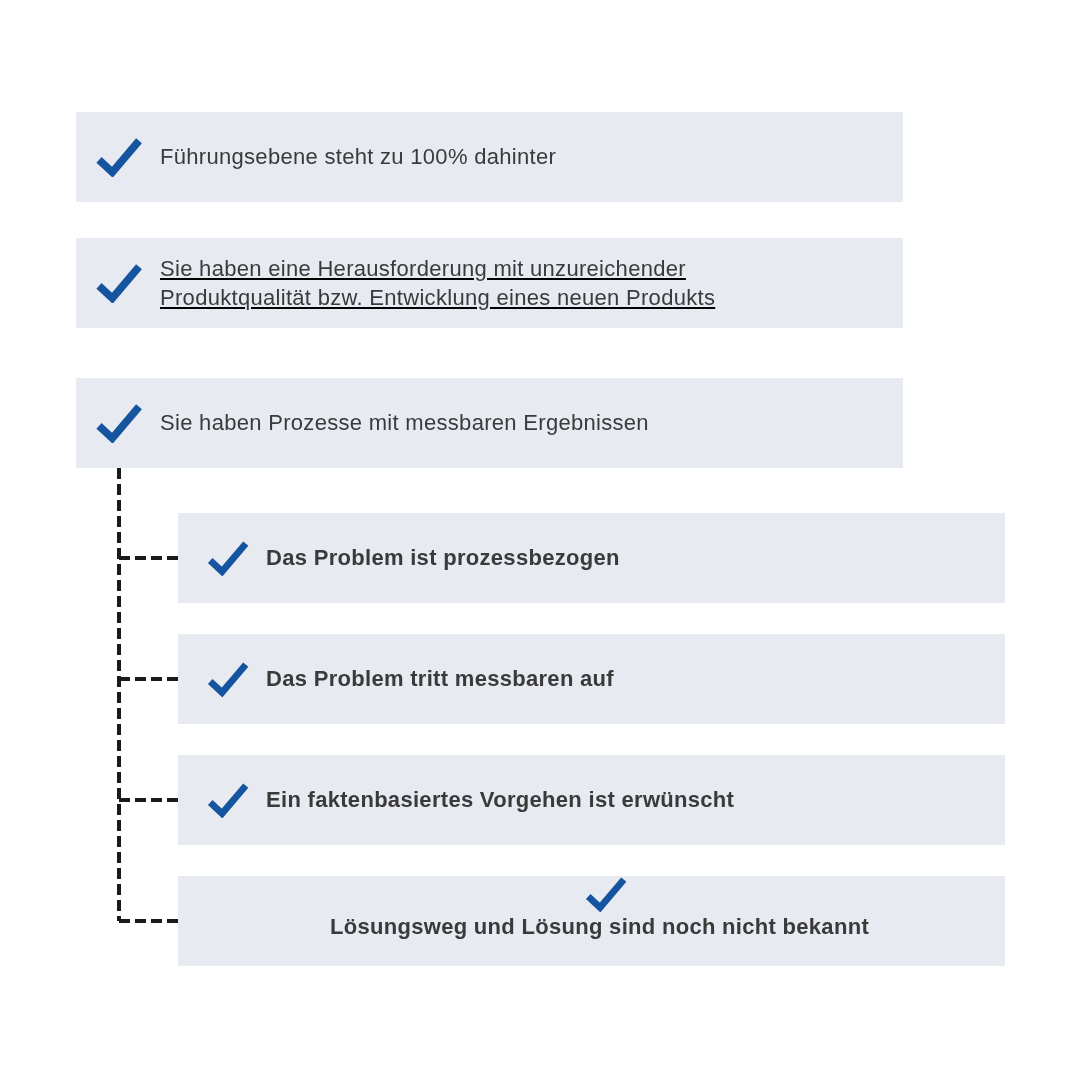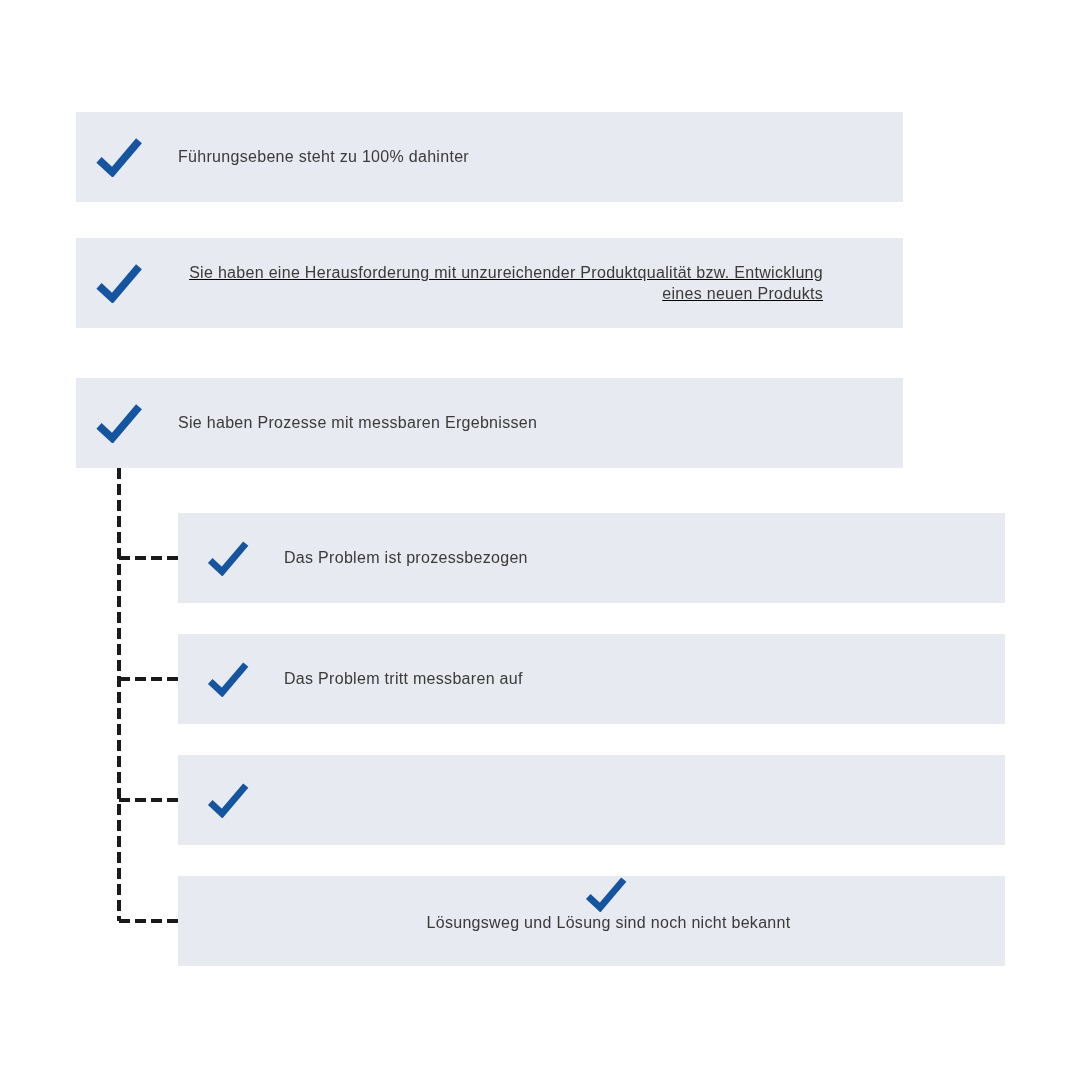--- a/index.html
+++ b/index.html
@@ -18,21 +18,21 @@
   .box {
     position: absolute;
     height: 90px;
     width: 827px;
     background: #e8eaf2;
     display: flex;
     align-items: center;
     box-sizing: border-box;
   }
   .box.parent { left: 76px; }
-  .box.child  { left: 178px; }
+  .box.child  { left: 178px; font-weight: bold; }
 
   .p0 { top: 112px; }
   .p1 { top: 238px; text-decoration: underline; }
   .p2 { top: 378px; }
   .c0 { top: 513px; }
   .c1 { top: 634px; }
   .c2 { top: 755px; }
   .c3 { top: 876px; flex-direction: column; }
 
   .check {
@@ -41,27 +41,26 @@
     width: 50px;
     height: 40px;
     display: block;
   }
   .box.child .check {
     margin-left: 28px;
     width: 44px;
     height: 36px;
   }
   .label {
-    margin-left: 34px;
-    font-size: 16px;
+    margin-left: 16px;
+    font-size: 22px;
     line-height: 1.32;
     letter-spacing: 0.3px;
     color: #3a3a3a;
     max-width: 645px;
-    text-align: right;
   }
   .connector-svg {
     position: absolute;
     left: 0;
     top: 0;
     width: 1080px;
     height: 1080px;
     pointer-events: none;
   }
 </style>
@@ -112,20 +111,21 @@
     <svg class="check" viewBox="0 0 52 42">
       <path d="M 5 24 L 19 37 L 47 4" fill="none" stroke-width="8" stroke-linecap="butt" stroke-linejoin="miter" stroke="#15549e"></path>
     </svg>
     <span class="label">Das Problem tritt messbaren auf</span>
   </div>
 
   <div class="box child c2">
     <svg class="check" viewBox="0 0 52 42">
       <path d="M 5 24 L 19 37 L 47 4" fill="none" stroke-width="8" stroke-linecap="butt" stroke-linejoin="miter" stroke="#15549e"></path>
     </svg>
+    <span class="label">Ein faktenbasiertes Vorgehen ist erwünscht</span>
   </div>
 
   <div class="box child c3">
     <svg class="check" viewBox="0 0 52 42">
       <path d="M 5 24 L 19 37 L 47 4" fill="none" stroke-width="8" stroke-linecap="butt" stroke-linejoin="miter" stroke="#15549e"></path>
     </svg>
     <span class="label">Lösungsweg und Lösung sind noch nicht bekannt</span>
   </div>
 
 </div>

